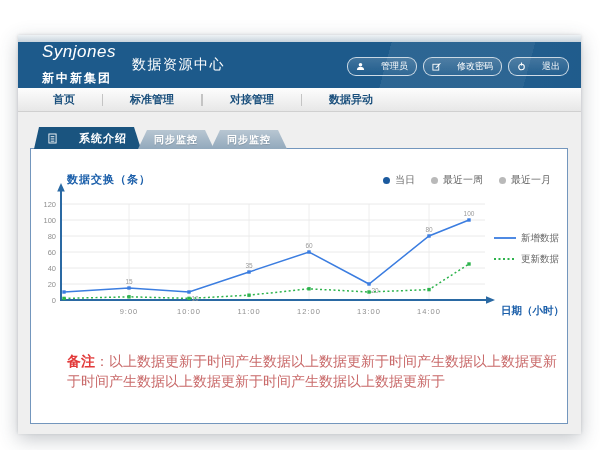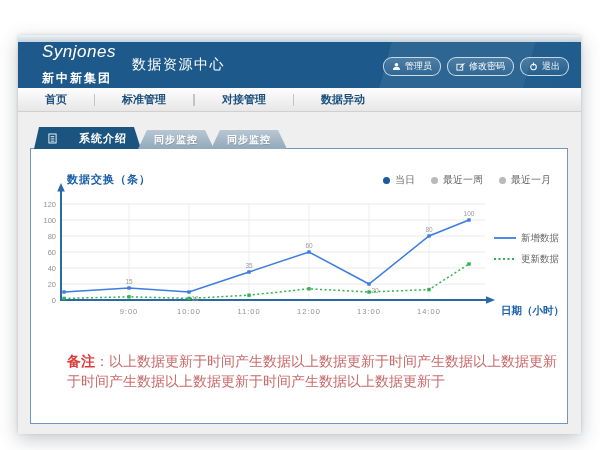--- a/index.html
+++ b/index.html
@@ -10,27 +10,27 @@
   
   .header{height:46px;background:#1d5a8b;position:relative;display:flex;align-items:center;
     padding:0 12px 0 24px;overflow:hidden}
   .header::before{content:"";position:absolute;left:230px;top:-20px;width:500px;height:120px;
     background:linear-gradient(105deg,transparent 28%,rgba(255,255,255,.07) 28%,rgba(255,255,255,.07) 55%,rgba(255,255,255,.02) 55%,transparent 80%)}
   .logo{display:flex;flex-direction:column;color:#fff;position:relative;z-index:1}
   .logo-en{font-size:17px;font-weight:normal;font-style:italic;letter-spacing:.5px;line-height:1}
   .logo-cn{font-size:12px;font-weight:bold;letter-spacing:2px;margin-top:10px}
   .app-title{color:#fff;font-size:14px;letter-spacing:1.5px;margin-left:16px;margin-top:0;position:relative;z-index:1}
   .header-actions{margin-left:auto;display:flex;gap:6px;position:relative;z-index:1;margin-top:2px}
-  .pill{display:flex;align-items:center;gap:4px;height:17px;padding:0 8px;border:1px solid rgba(255,255,255,.75);
+  .pill{display:flex;align-items:center;gap:16px;height:17px;padding:0 8px;border:1px solid rgba(255,255,255,.75);
     border-radius:9px;color:#fff;font-size:9px;cursor:pointer;
     background:linear-gradient(rgba(255,255,255,.16),rgba(255,255,255,.02))}
   .pill svg{width:9px;height:9px;display:block}
   
   .navbar{height:23px;background:linear-gradient(#fdfdfd,#e7e7e7);border-bottom:1px solid #d0d0d0;
-    display:flex;align-items:center;padding-left:0}
+    display:flex;align-items:center;padding-left:8px}
   .nav-item{padding:0 27px;font-size:11px;font-weight:bold;color:#1a4f7c;line-height:23px;cursor:pointer;white-space:nowrap}
   .nav-sep{width:1px;height:12px;background:#c4c4c4}
   
   .page-body{position:relative;height:322px;background:#efefef}
   .tabs{position:absolute;left:16px;top:15px;display:flex;align-items:flex-end;z-index:2}
   .tab{display:flex;align-items:center;justify-content:center;color:#fff;font-weight:bold;cursor:pointer}
   .tab-active{height:22px;padding:0 14px;gap:22px;background:#1a547f;font-size:11px;letter-spacing:1px;
     clip-path:polygon(0 100%,5px 0,calc(100% - 7px) 0,100% 100%)}
   .tab-inactive{height:19px;padding:0 16px;background:linear-gradient(#b8c6d2,#92a9bc);font-size:10px;letter-spacing:1px;
     clip-path:polygon(0 100%,9px 0,calc(100% - 9px) 0,100% 100%);margin-left:-3px;text-shadow:0 1px 1px rgba(0,0,0,.15)}

